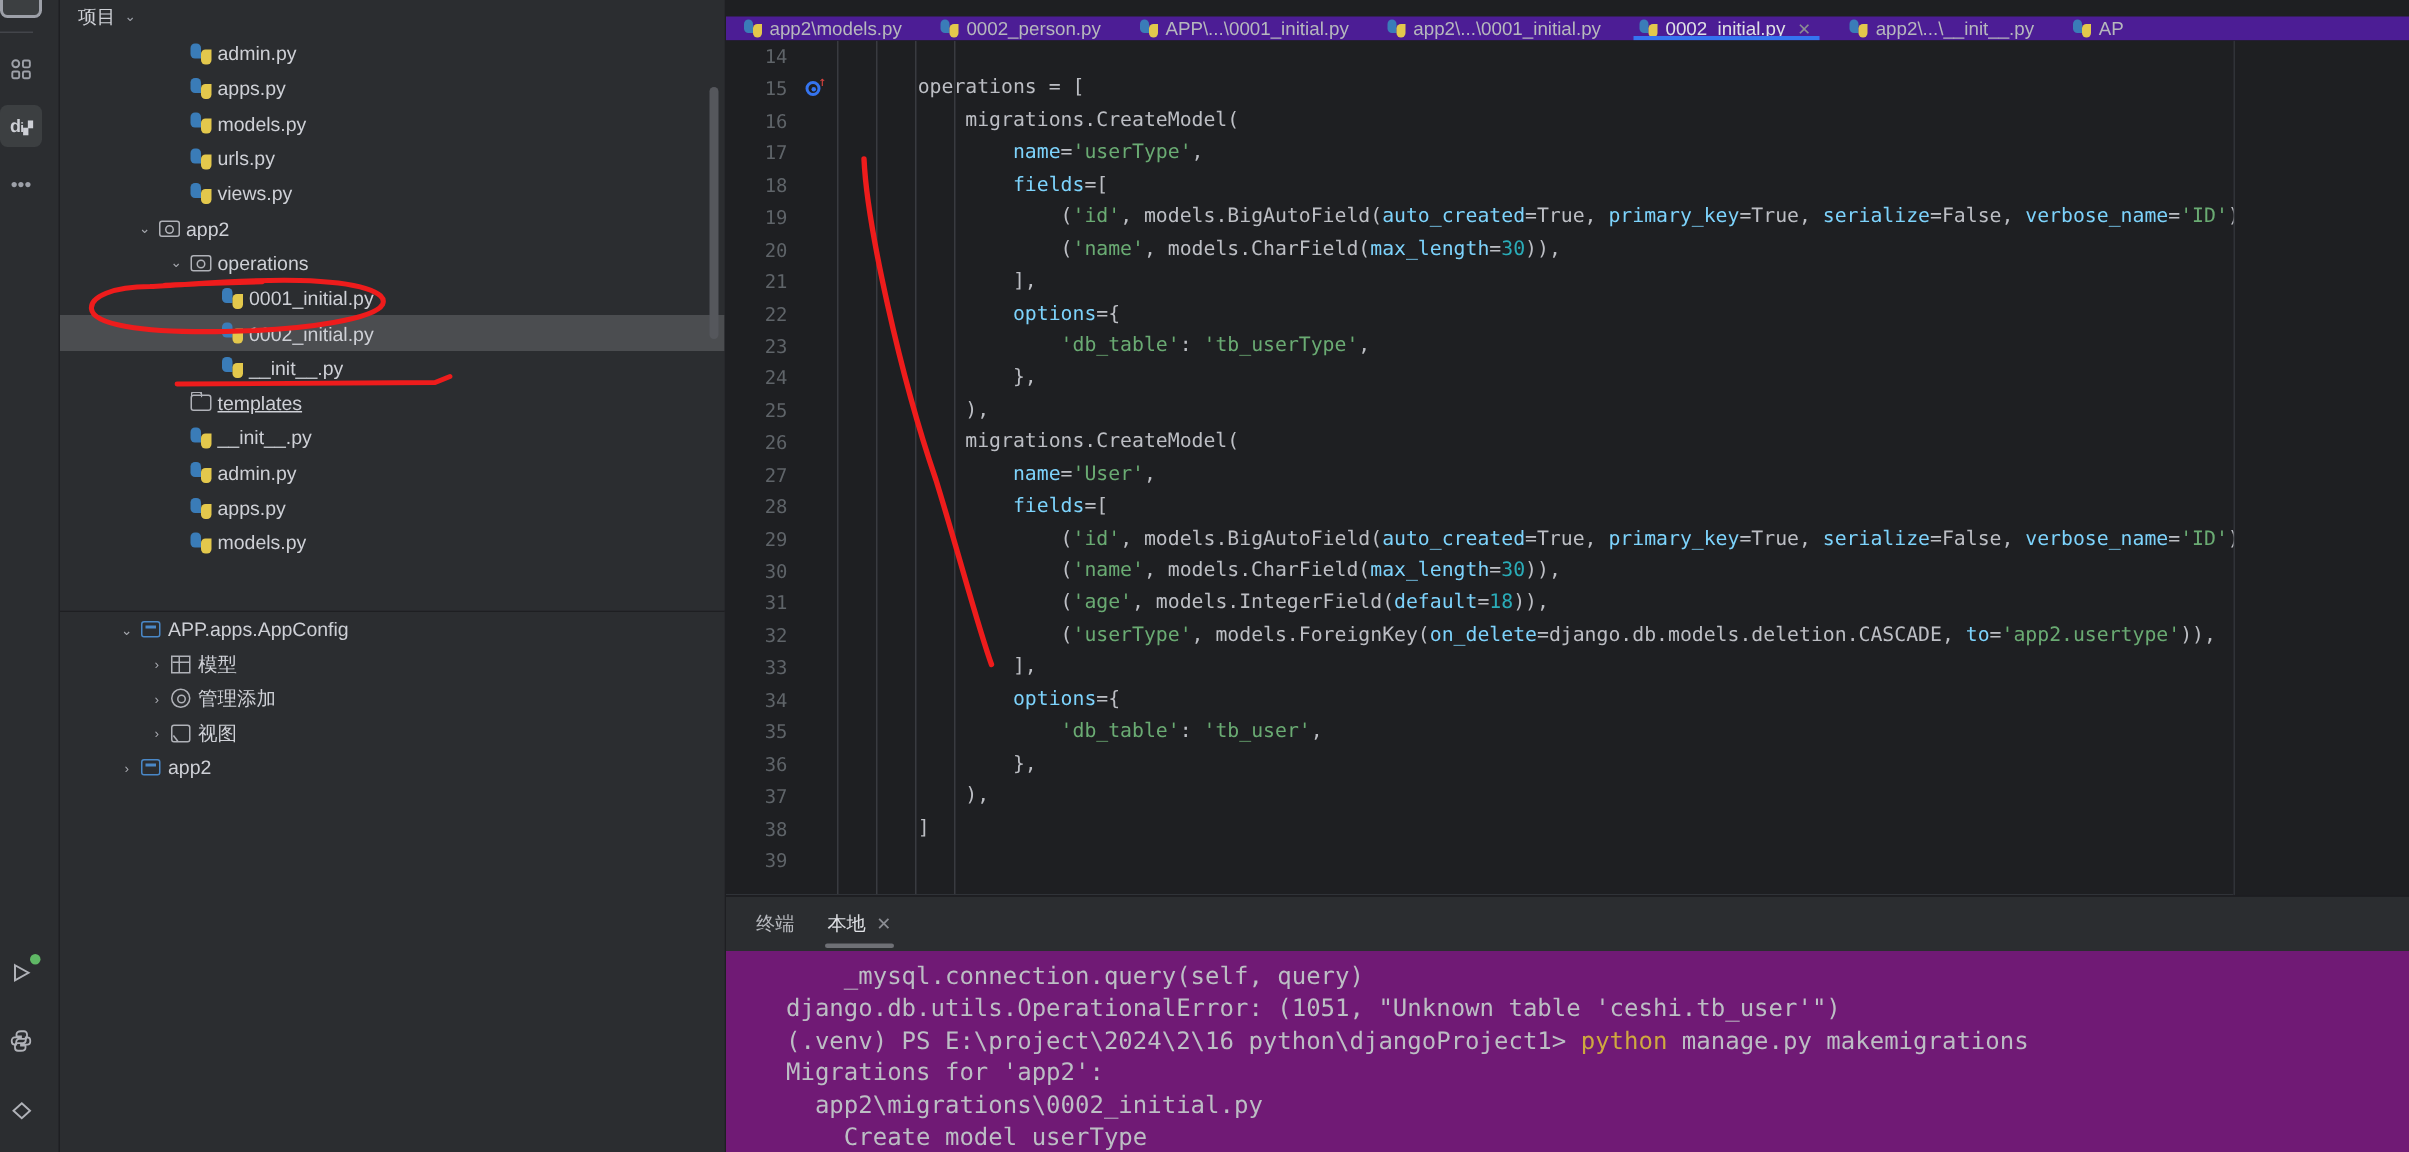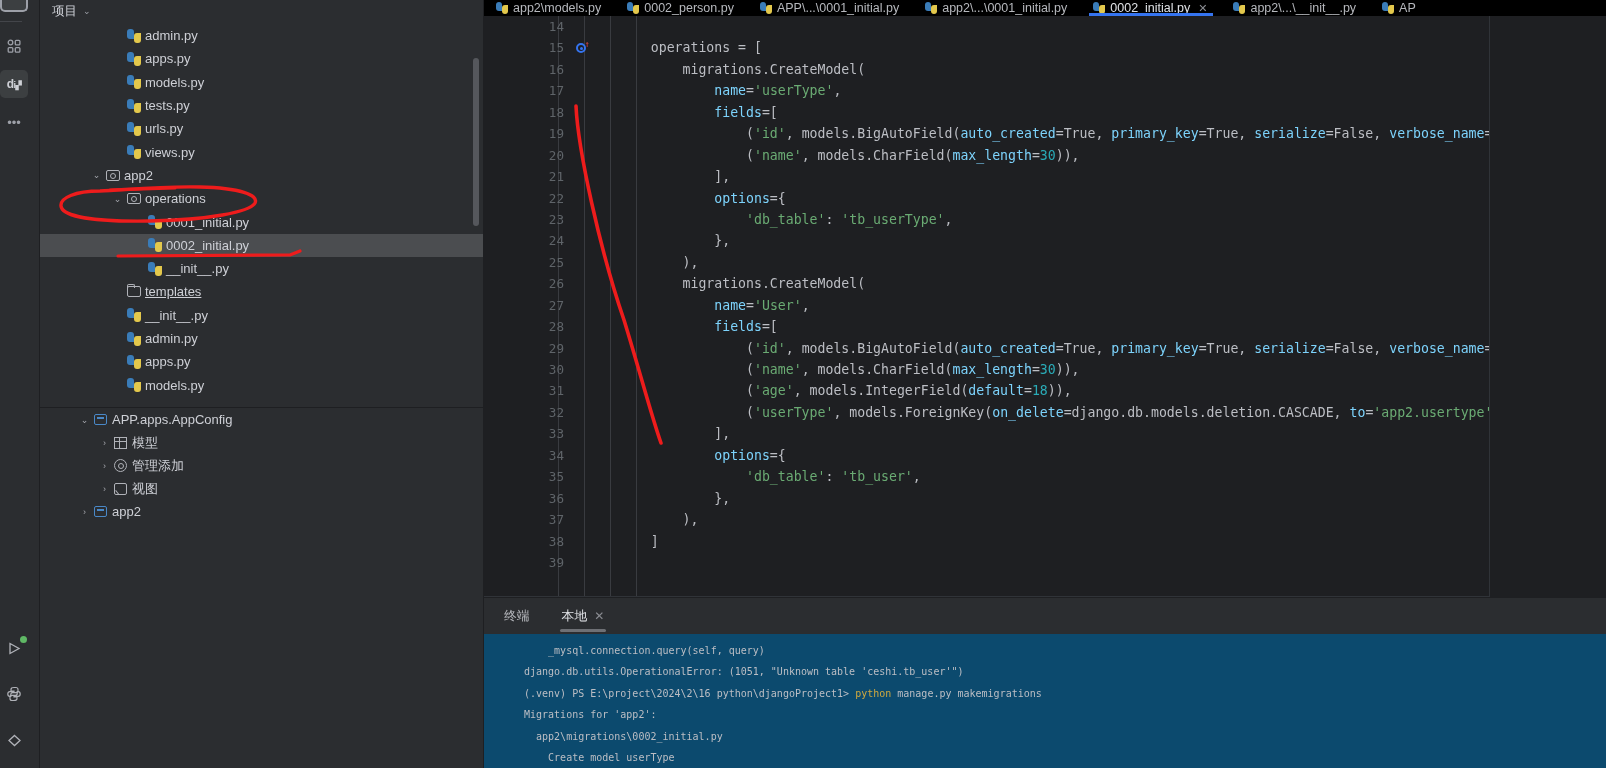--- a/index.html
+++ b/index.html
@@ -108,22 +108,22 @@
   .grid-icon::after{content:'';position:absolute;top:0;bottom:0;left:4px;width:1.3px;background:#b0b2b8;}
   .gear-icon { width: 13px; height: 13px; border: 1.4px solid #b0b2b8; border-radius: 50%; position:relative;}
   .gear-icon::after{content:'';position:absolute;left:3.3px;top:3.3px;width:4px;height:4px;border:1.3px solid #b0b2b8;border-radius:50%;}
   .img-icon { width: 13px; height: 12px; border: 1.3px solid #b0b2b8; border-radius: 2px; position:relative;}
   .img-icon::after{content:'';position:absolute;left:1px;bottom:1px;width:6px;height:5px;border-left:1.3px solid #b0b2b8;transform:rotate(-38deg);}
 
   
   .rightcol { flex: 1 1 auto; display: flex; flex-direction: column; height: 768px; position: relative;}
 
   .tabbar {
-    height: 16px; background: #000000; display: flex; align-items: flex-end;
-    position: relative; flex: 0 0 16px; overflow: hidden;
+    height: 16px; background: #4c1d95; display: flex; align-items: flex-end;
+    position: relative; flex: 0 0 16px; overflow: hidden; margin-top: 11px;
   }
   .tab {
     height: 16px; display: flex; align-items: center; gap: 5px;
     padding: 0 14px 0 12px; font-size: 12.5px; color: #b6b8bd;
     white-space: nowrap; position: relative;
   }
   .tab.active { color: #dfe1e5; }
   .tab.active::after {
     content: ''; position: absolute; left: 8px; right: 8px; bottom: 0;
     height: 3px; background: #3574f0;
@@ -136,21 +136,21 @@
   .editor {
     position: relative; background: #1e1f22; width: 1006px; flex: 0 0 1006px;
     border-right: 1px solid #303338; overflow: hidden;
   }
   .editor-right { flex: 1 1 auto; background: #1e1f22; }
   .codearea {
     font-family: "DejaVu Sans Mono", "Liberation Mono", monospace;
     font-size: 13.2px; line-height: 21.45px; white-space: pre;
     position: absolute; top: 0; left: 0; width: 100%;
   }
-  .cline { height: 21.45px; display: flex; align-items: center; margin-left: 39px; }
+  .cline { height: 21.45px; display: flex; align-items: center; }
   .gutter {
     width: 48px; flex: 0 0 48px; text-align: right; padding-right: 7px;
     color: #5f6469; font-size: 12.6px;
   }
   .gmark { width: 22px; flex: 0 0 22px; display:flex; align-items:center; justify-content:center;}
   .code { padding-left: 26px; color: #bcbec4; }
 
   .marker-icon { position: relative; width: 12px; height: 12px; }
   .marker-icon .ring { position:absolute; left:0; top:1px; width:10px;height:10px;border:2px solid #3574f0;border-radius:50%;}
   .marker-icon .dot { position:absolute; left:3.5px; top:4.5px; width:3px;height:3px;background:#3574f0;border-radius:50%;}
@@ -168,37 +168,37 @@
 
   
   .editor-bottom-line { position:absolute; left:0; right:0; bottom:0; height:1px; background:#303338;}
 
   
   .terminal {
     height: 171px; flex: 0 0 171px; background: #1e1f22; position: relative;
     border-top: 1px solid #1e1f22;
   }
   .term-tabs {
-    height: 36px; display: flex; align-items: center; gap: 12px;
+    height: 36px; display: flex; align-items: center; gap: 2px;
     padding-left: 10px; background: #2b2d30;
   }
   .term-tab {
     font-size: 12.8px; color: #b6b8bd; padding: 0 10px; height: 36px;
     display: flex; align-items: center; gap: 7px; position: relative;
   }
   .term-tab.active { color: #dfe1e5; }
   .term-tab.active::after {
     content:''; position:absolute; left:8px; right:8px; bottom:2px; height:3px;
     background:#6e7075; border-radius:2px;
   }
   .term-tab .close { font-size: 12px; color:#8b8d93;}
   .term-body {
-    background: #0c4a6e; padding: 6px 0 0 40px; height: 135px; overflow: hidden;
+    background: #701a75; padding: 6px 0 0 40px; height: 135px; overflow: hidden;
     font-family: "DejaVu Sans Mono", "Liberation Mono", monospace;
-    font-size: 10px; line-height: 21.4px; color: #bcbec4; white-space: pre;
+    font-size: 16px; line-height: 21.4px; color: #bcbec4; white-space: pre;
   }
   .term-yellow { color: #cfa93f; }
 
   
   .annot { position: absolute; left: 0; top: 0; pointer-events: none; }
 </style>
 </head>
 <body>
 
 <div class="app">
@@ -279,30 +279,20 @@
           <span class="tlabel">models.py</span>
         </div>
         <div class="trow" style="padding-left: 71px;">
           <span class="twist"></span>
           <span class="ticon">
             <span class="pyicon">
               <span class="b"></span>
               <span class="y"></span>
             </span>
           </span>
-          <span class="tlabel">tests.py</span>
-        </div>
-        <div class="trow" style="padding-left: 71px;">
-          <span class="twist"></span>
-          <span class="ticon">
-            <span class="pyicon">
-              <span class="b"></span>
-              <span class="y"></span>
-            </span>
-          </span>
           <span class="tlabel">urls.py</span>
         </div>
         <div class="trow" style="padding-left: 71px;">
           <span class="twist"></span>
           <span class="ticon">
             <span class="pyicon">
               <span class="b"></span>
               <span class="y"></span>
             </span>
           </span>

